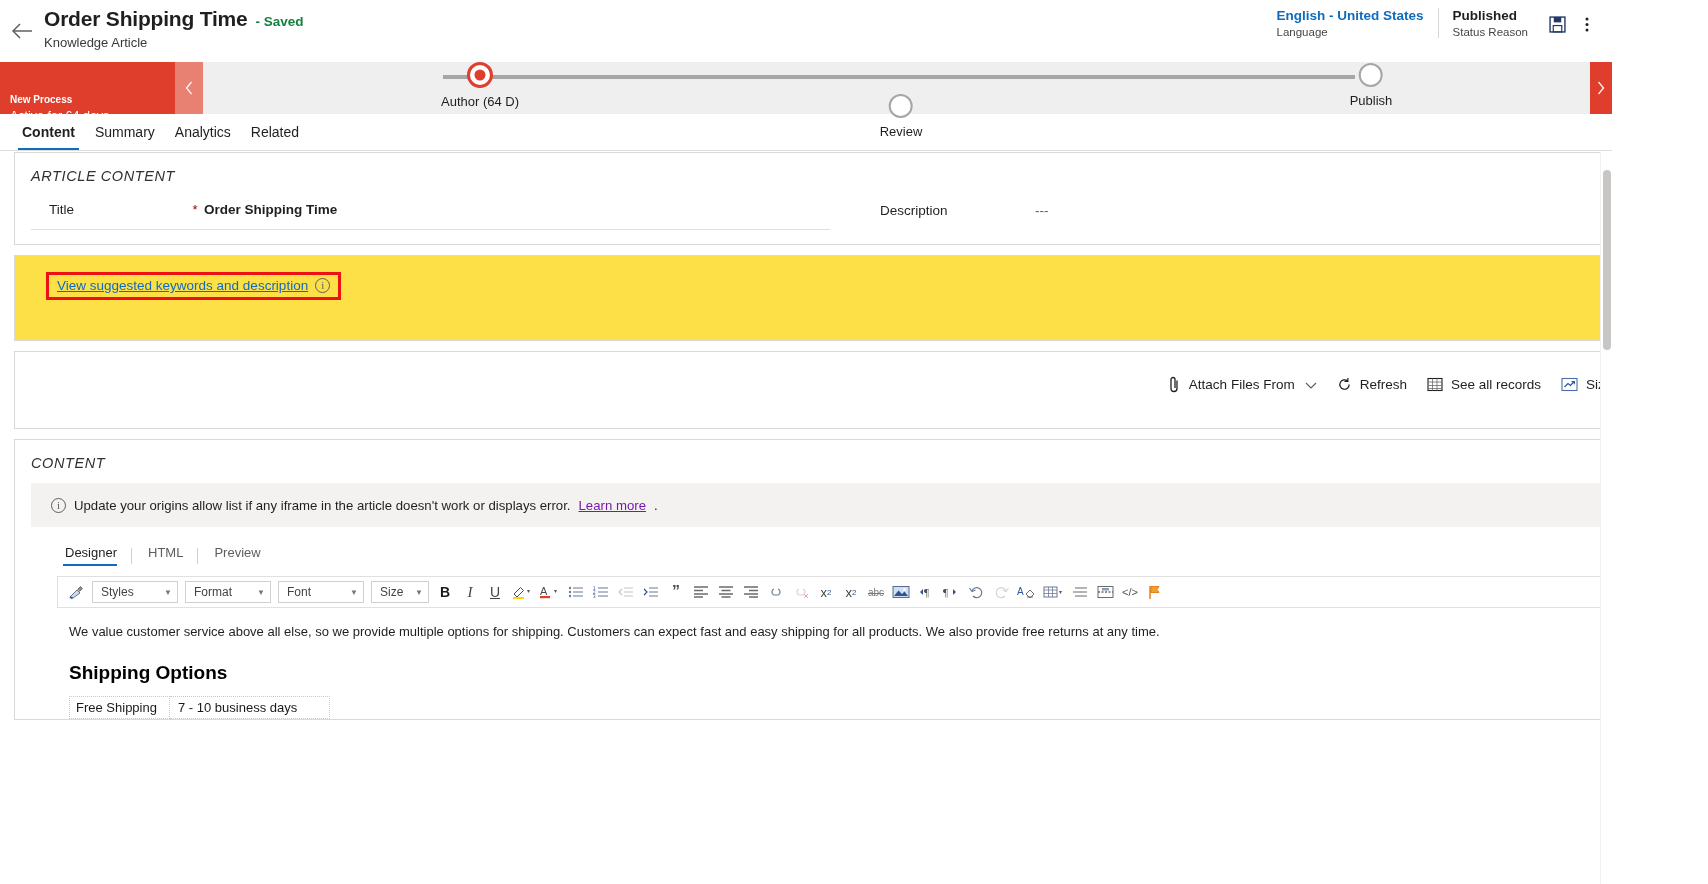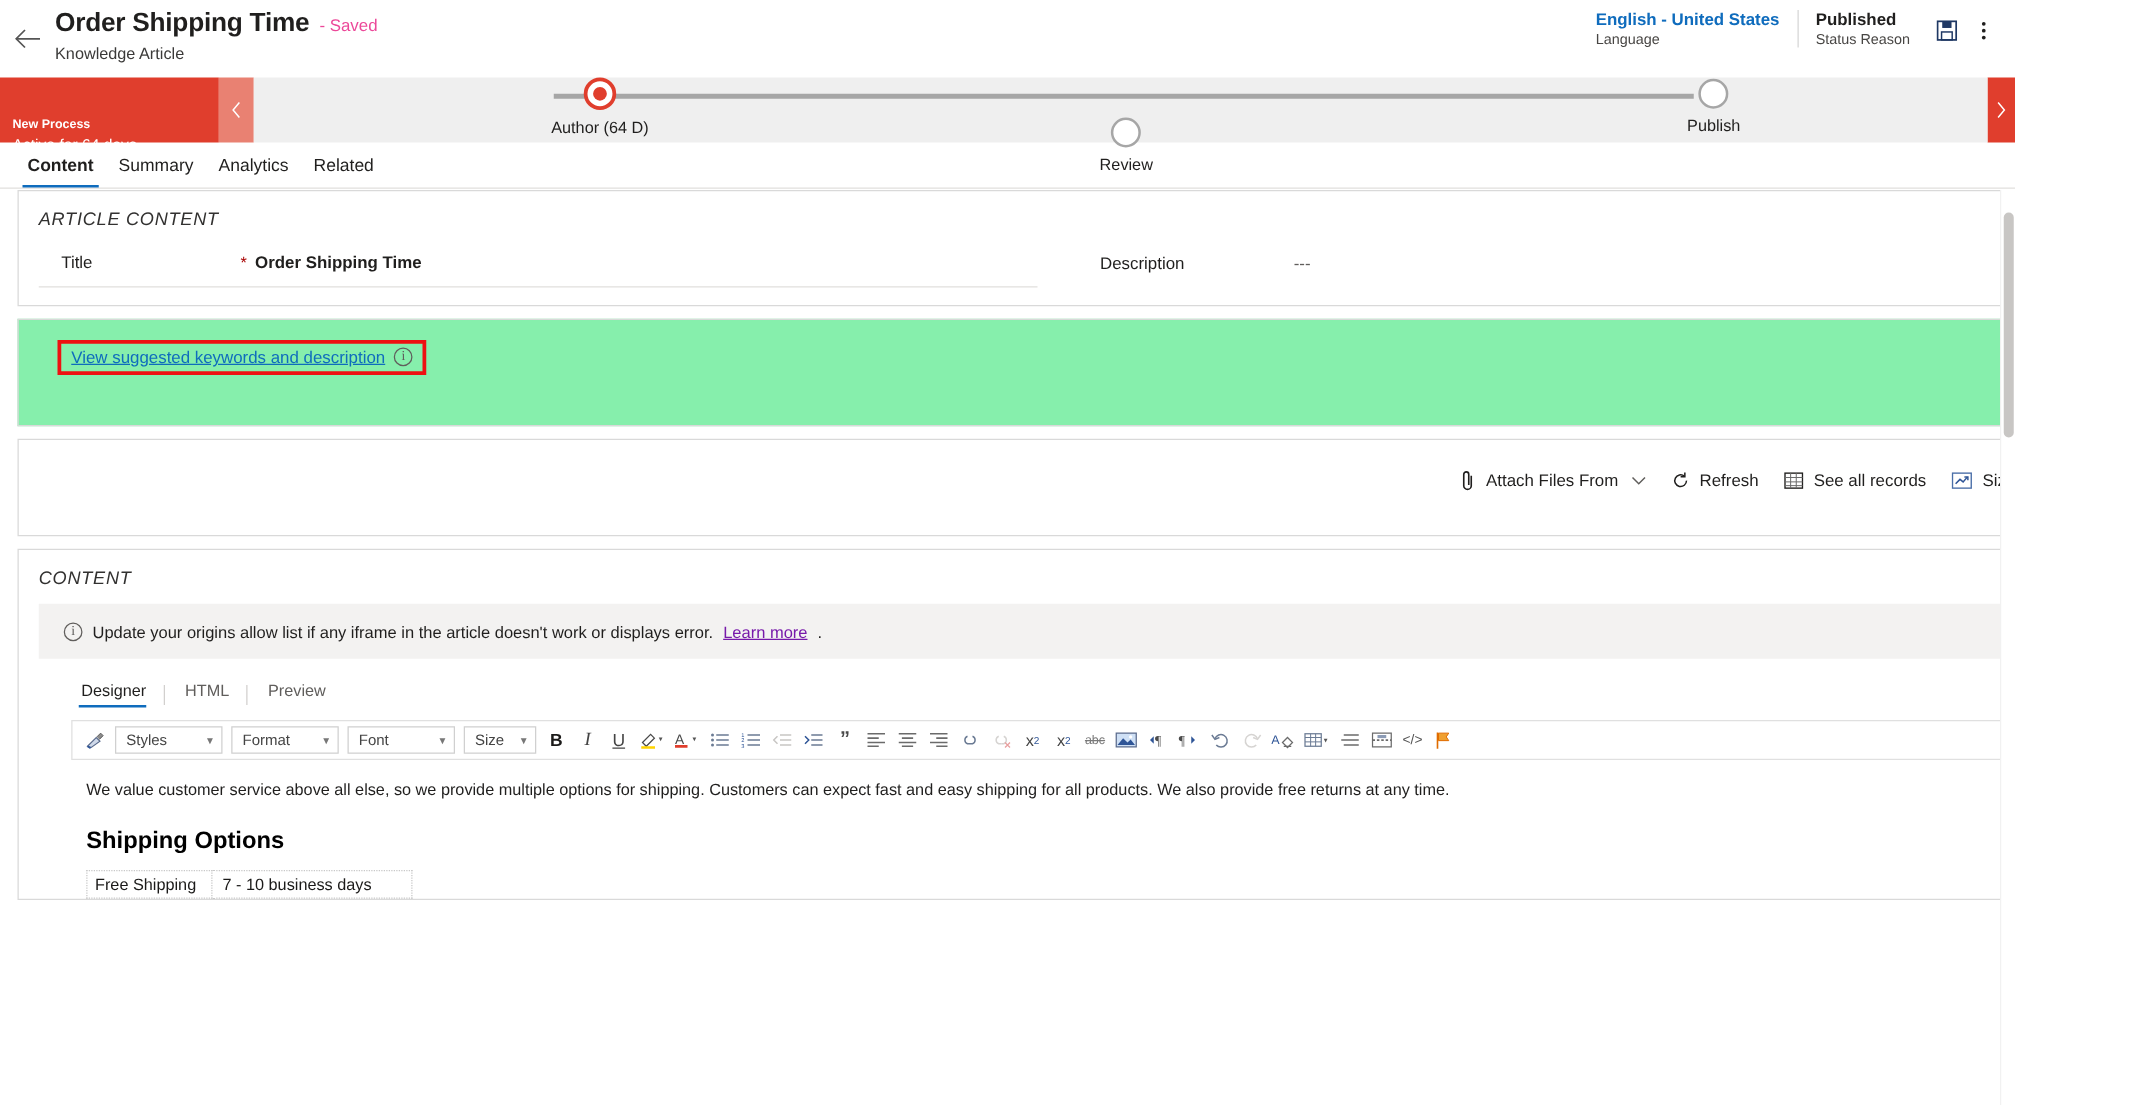--- a/index.html
+++ b/index.html
@@ -19,21 +19,21 @@
     display:flex; align-items:flex-start;
   }
   .back-btn {
     width: 44px; height: 62px; display:flex; align-items:center; justify-content:center;
     color:#666; cursor:pointer;
   }
   .back-btn svg { display:block; }
   .title-block { padding-top: 7px; }
   .title-line { display:flex; align-items:baseline; gap:8px; }
   .rec-title { font-size: 21px; font-weight: 700; color:#201f1e; letter-spacing:-0.2px; }
-  .rec-saved { font-size: 13.5px; color:#ec4899; font-weight:400; }
+  .rec-saved { font-size: 13.5px; color:#15803d; font-weight:700; }
   .rec-subtitle { font-size: 13px; color:#3b3a39; margin-top: 4px; }
 
   .header-right {
     position:absolute; right: 10px; top: 8px;
     display:flex; align-items:flex-start; gap:0px;
   }
   .hdr-field { padding: 0 14px; text-align:left; }
   .hdr-field.withdiv { border-right: 1px solid #d6d6d6; }
   .hdr-value { font-size: 13.5px; font-weight:600; color:#201f1e; white-space:nowrap; }
   .hdr-value.link { color:#0f6cbd; }
@@ -130,21 +130,21 @@
   .field-label {
     width: 155px; font-size: 13.5px; color:#201f1e; padding-left: 18px; flex: none;
   }
   .field-req { width: 18px; font-size: 13px; flex:none; text-align:center; }
   .field-req.red { color:#a80000; }
   .field-req.blue { color:#1f3864; }
   .field-value { font-size: 13.5px; font-weight:700; color:#201f1e; }
   .field-value.muted { font-weight:400; color:#605e5c; }
 
   
-  .sugg-card { border:1px solid #d9d9d9; background:#86efac; margin-bottom:10px; height: 86px; position:relative; }
+  .sugg-card { border:1px solid #d9d9d9; background:#fde047; margin-bottom:10px; height: 86px; position:relative; }
   .sugg-highlight {
     position:absolute; left: 31px; top: 16px;
     border: 3px solid #ee1111; padding: 3px 8px 4px 8px;
     display:flex; align-items:center; gap:7px;
   }
   .sugg-link {
     font-size: 13.5px; color:#0f6cbd; text-decoration: underline; cursor:pointer;
   }
   .info-circle {
     width: 15px; height: 15px; border-radius:50%; border: 1px solid #605e5c;

